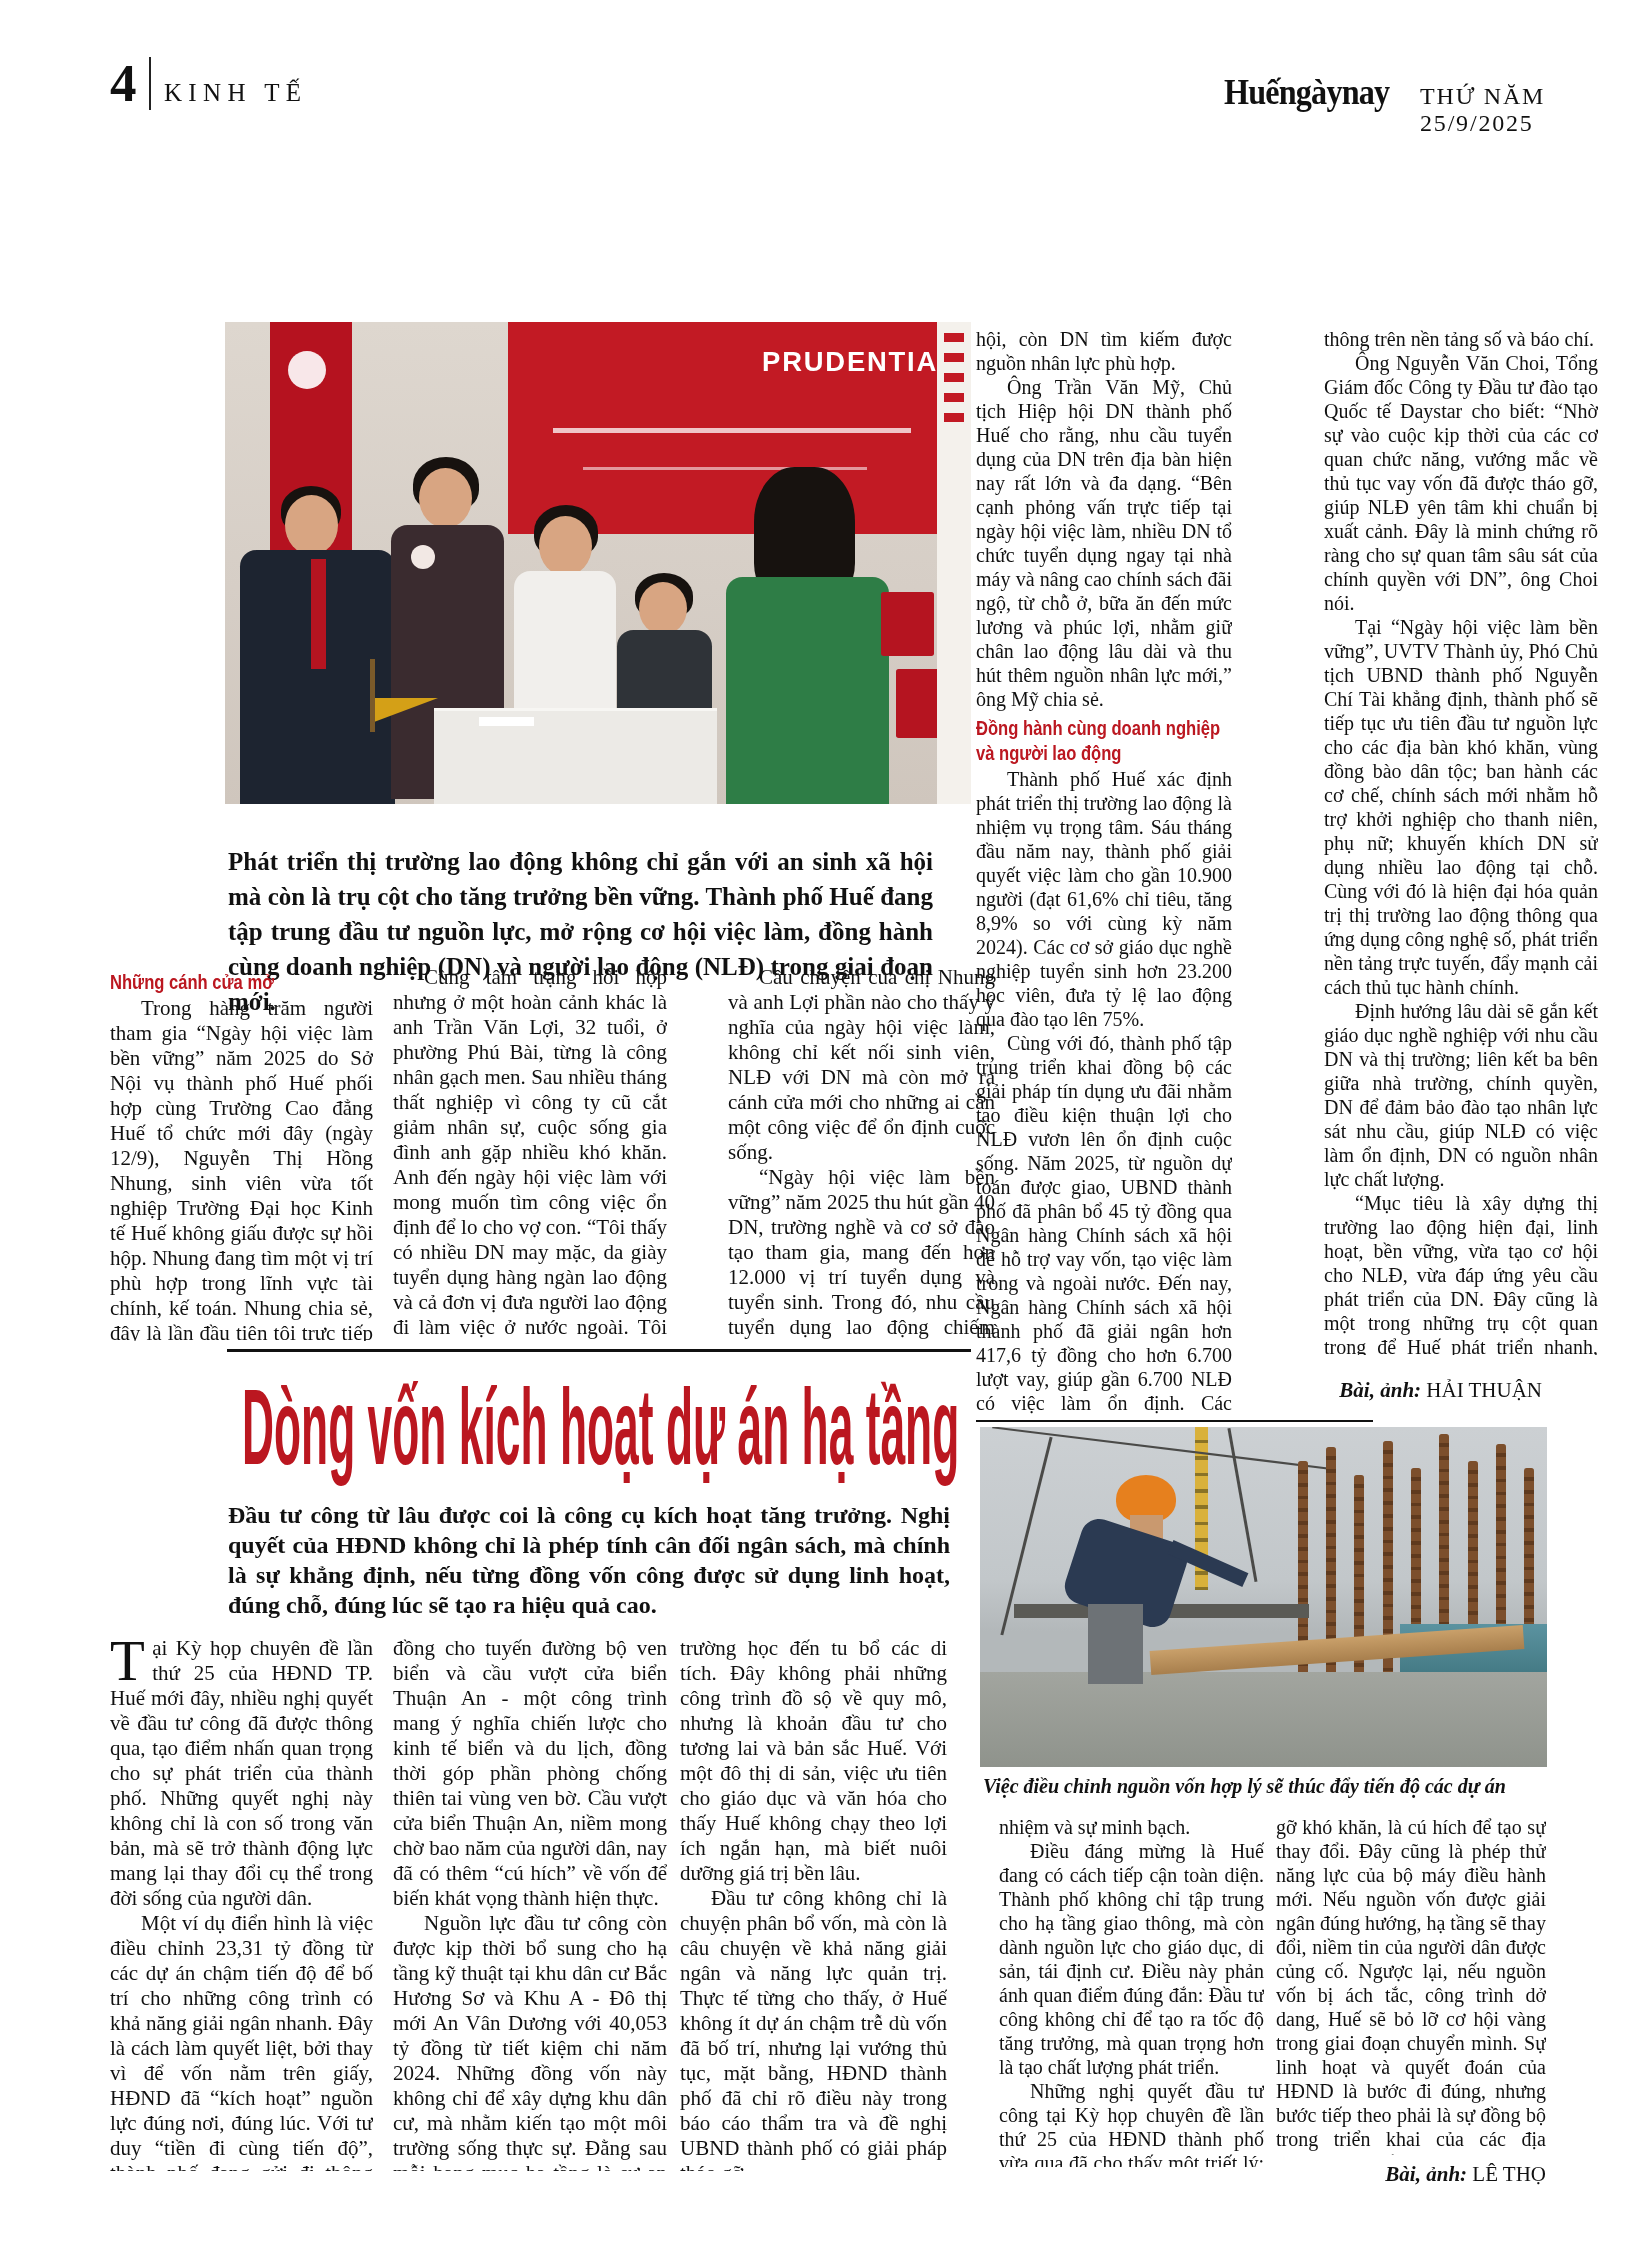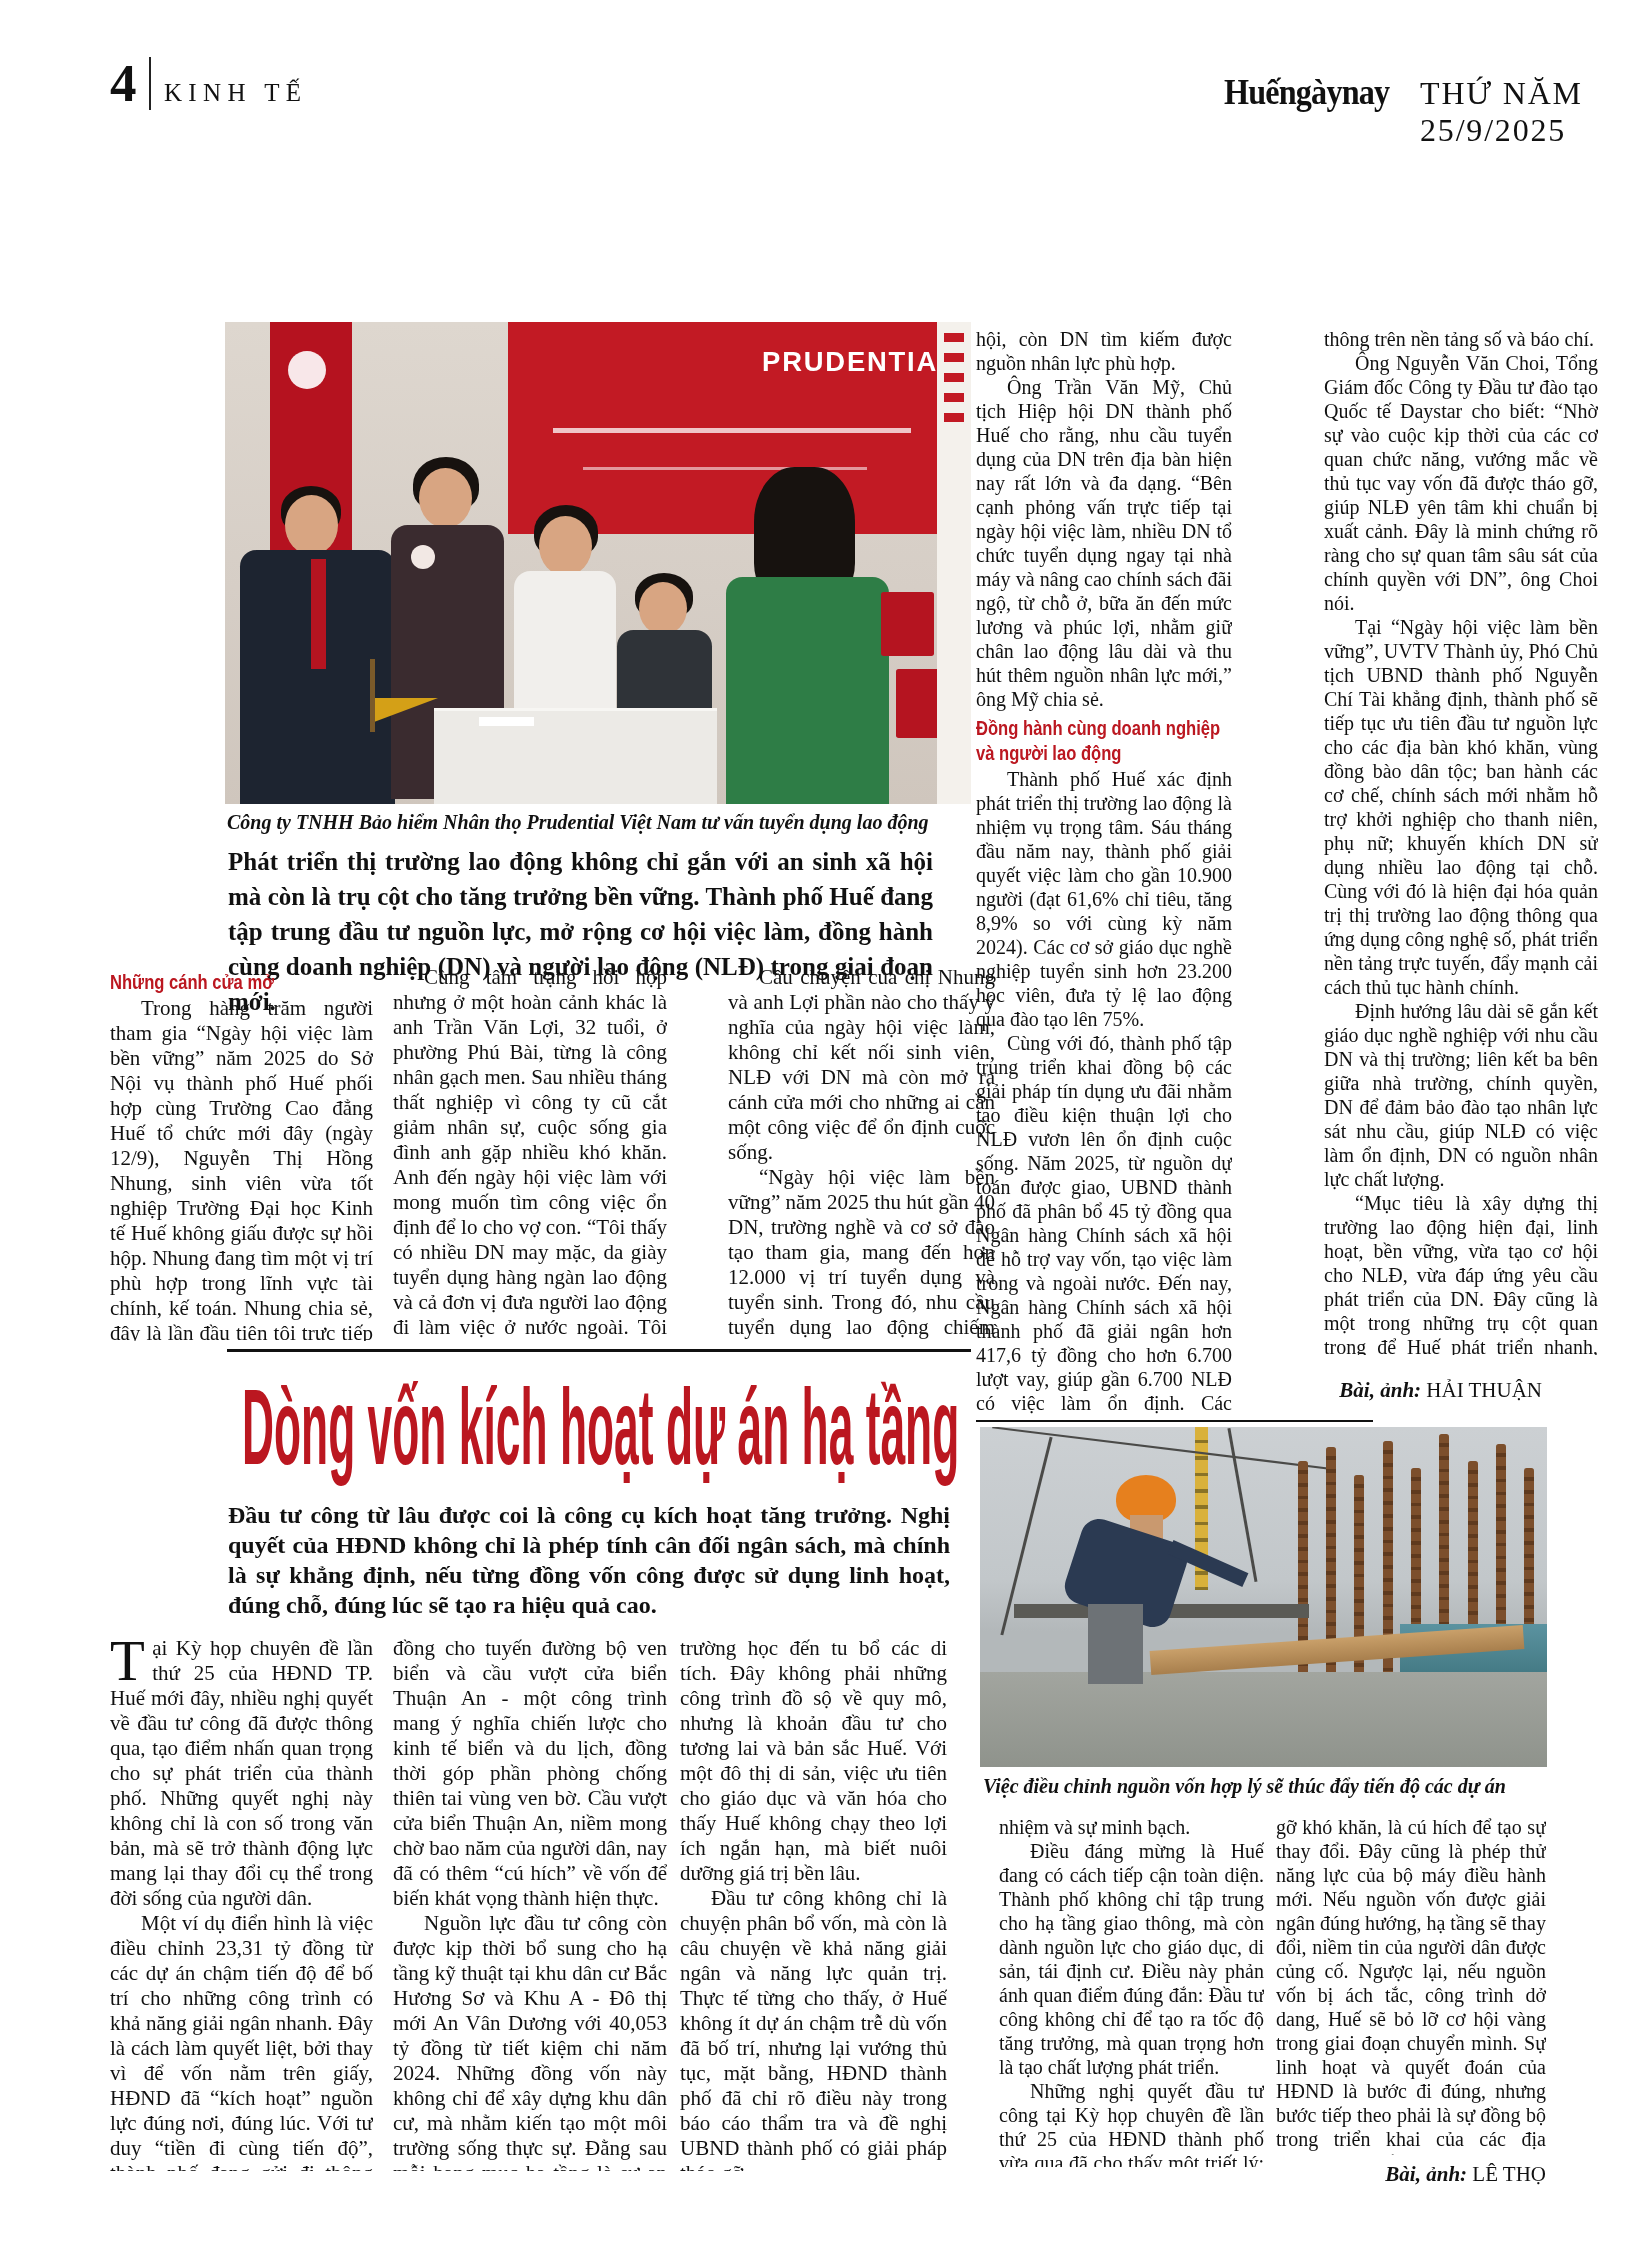--- a/index.html
+++ b/index.html
@@ -9,21 +9,21 @@
   html,body{margin:0;padding:0;background:#888;}
   .page{position:relative;width:1647px;height:2267px;background:#fff;overflow:hidden;
         font-family:"Liberation Serif", serif;color:var(--ink);}
   .abs{position:absolute;}
 
   
   .pagenum{font-weight:700;font-size:53px;line-height:1;}
   .hdr-bar{width:1.8px;height:53px;background:#222;}
   .section{font-size:25px;letter-spacing:6.4px;}
   .masthead{font-weight:700;font-size:35px;letter-spacing:-0.9px;transform:scaleX(.92);transform-origin:left;}
-  .hdate{font-size:32px;letter-spacing:1.8px;}
+  .hdate{font-size:24px;letter-spacing:1.8px;}
 
   
   .hl-wrap{display:flex;justify-content:center;align-items:center;overflow:visible;}
   .hl{font-family:"Liberation Sans", sans-serif;font-weight:700;color:var(--red);
       white-space:nowrap;line-height:1;}
   .hl1{font-size:114px;transform:scale(.50,1.08);}
   .hl2{font-size:102px;transform:scale(.435,1.05);}
 
   
   .intro{font-weight:700;text-align:justify;}
@@ -137,21 +137,20 @@
     <div class="bag" style="left:90%;top:72%;width:55px;height:69px;"></div>
     <div class="vbanner" style="left:95.5%;top:0;width:4.5%;height:100%;">
         <i></i>
         <i></i>
         <i></i>
         <i></i>
         <i></i>
       </div>
   </div>
 
-  <div class="abs caption" style="left:227px;top:810px;width:731px;">Công ty TNHH Bảo hiểm Nhân thọ Prudential Việt Nam tư vấn tuyển dụng lao động</div>
 
   <div class="abs intro intro1" style="left:228px;top:844px;width:705px;">Phát triển thị trường lao động không chỉ gắn với an sinh xã hội mà còn là trụ cột cho tăng trưởng bền vững. Thành phố Huế đang tập trung đầu tư nguồn lực, mở rộng cơ hội việc làm, đồng hành cùng doanh nghiệp (DN) và người lao động (NLĐ) trong giai đoạn mới.</div>
 
   <div class="col colL" style="left:110px;top:965px;width:263px;height:376px;">
       <h3 class="subhead">Những cánh cửa mở</h3>
       <p class="">Trong hàng trăm người tham gia “Ngày hội việc làm bền vững” năm 2025 do Sở Nội vụ thành phố Huế phối hợp cùng Trường Cao đẳng Huế tổ chức mới đây (ngày 12/9), Nguyễn Thị Hồng Nhung, sinh viên vừa tốt nghiệp Trường Đại học Kinh tế Huế không giấu được sự hồi hộp. Nhung đang tìm một vị trí phù hợp trong lĩnh vực tài chính, kế toán. Nhung chia sẻ, đây là lần đầu tiên tôi trực tiếp tham gia một sự kiện tuyển dụng quy mô lớn, có thể tiếp cận nhiều DN cùng lúc, tiết kiệm thời gian và mở ra hy vọng.</p>
     </div>
   <div class="col colL" style="left:393px;top:965px;width:274px;height:376px;">
       <p class="">Cùng tâm trạng hồi hộp nhưng ở một hoàn cảnh khác là anh Trần Văn Lợi, 32 tuổi, ở phường Phú Bài, từng là công nhân gạch men. Sau nhiều tháng thất nghiệp vì công ty cũ cắt giảm nhân sự, cuộc sống gia đình anh gặp nhiều khó khăn. Anh đến ngày hội việc làm với mong muốn tìm công việc ổn định để lo cho vợ con. “Tôi thấy có nhiều DN may mặc, da giày tuyển dụng hàng ngàn lao động và cả đơn vị đưa người lao động đi làm việc ở nước ngoài. Tôi hy vọng nắm bắt được cơ hội này để sớm quay lại guồng công việc,” anh bày tỏ.</p>
     </div>

